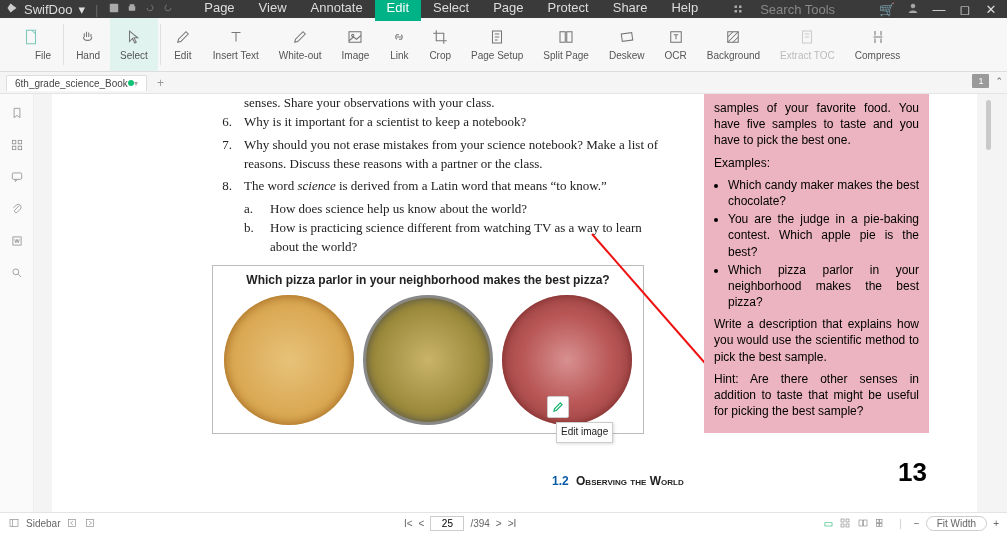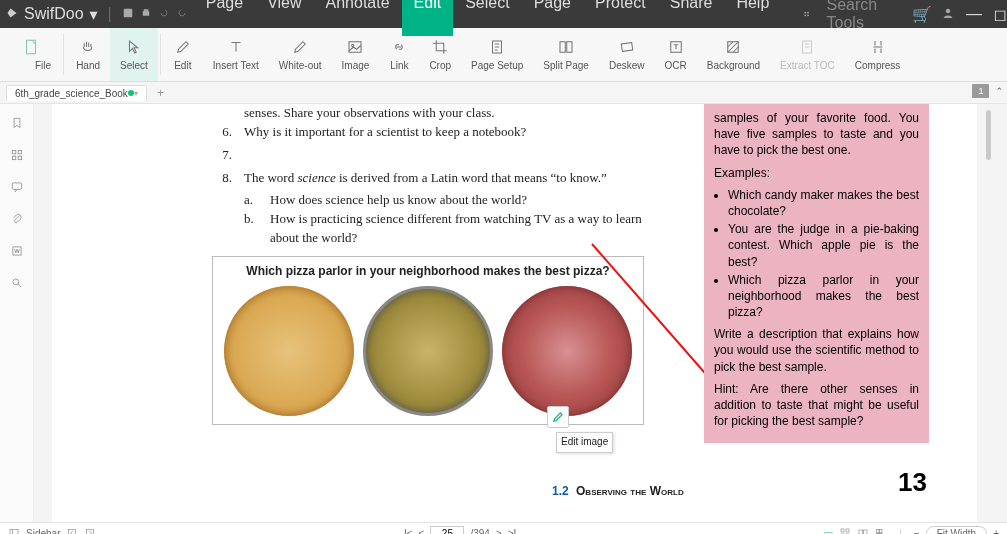--- a/index.html
+++ b/index.html
@@ -1,18 +1,18 @@
 <!DOCTYPE html>
 <html><head>
 <meta charset="utf-8">
 <style>
   * { box-sizing: border-box; margin: 0; padding: 0; }
   html, body { width: 1007px; height: 534px; font-family: Arial, Helvetica, sans-serif; overflow: hidden; background: #fff; }
   
-  .titlebar { background: #3a3a3a; color: #ddd; height: 28px; display: flex; align-items: center; font-size: 16px; justify-content: space-between; }
+  .titlebar { background: #3a3a3a; color: #ddd; height: 18px; display: flex; align-items: center; font-size: 13px; justify-content: space-between; }
   .titlebar .left, .titlebar .right { display: flex; align-items: center; gap: 6px; padding: 0 6px; }
   .titlebar .menus { display: flex; gap: 0; }
   .titlebar .menus span { padding: 2px 12px; cursor: pointer; }
   .titlebar .menus .active { background: #00b386; color: #fff; }
   .titlebar .search { display: flex; align-items: center; gap: 4px; margin-left: 10px; color: #888; }
   .titlebar svg, .titlebar .icon { width: 12px; height: 12px; fill: #aaa; }
   .titlebar .winbtn { width: 20px; text-align: center; }
   
   .ribbon { height: 54px; background: #f7f7f7; border-bottom: 1px solid #ddd; display: flex; }
   .ribbon .item { display: flex; flex-direction: column; align-items: center; justify-content: center; height: 100%; padding: 4px 10px; font-size: 10px; color: #555; gap: 4px; }
@@ -281,20 +281,21 @@
   <div class="page-wrap">
     <div class="page">
       <div class="doc">
         <div style="margin-left:32px">senses. Share your observations with your class.</div>
         <div class="q">
             <span class="num">6.</span>
             <span>Why is it important for a scientist to keep a notebook?</span>
           </div>
         <div class="q">
             <span class="num">7.</span>
+            <span style="max-width:430px">Why should you not erase mistakes from your science notebook? Make a list of reasons. Discuss these reasons with a partner or the class.</span>
           </div>
         <div class="q">
             <span class="num">8.</span>
             <span style="max-width:430px"><span>The word </span><span class="italic">science</span><span> is derived from a Latin word that means “to know.”</span></span>
           </div>
         <div class="sub">
             <span class="lbl">a.</span>
             <span>How does science help us know about the world?</span>
           </div>
         <div class="sub">

